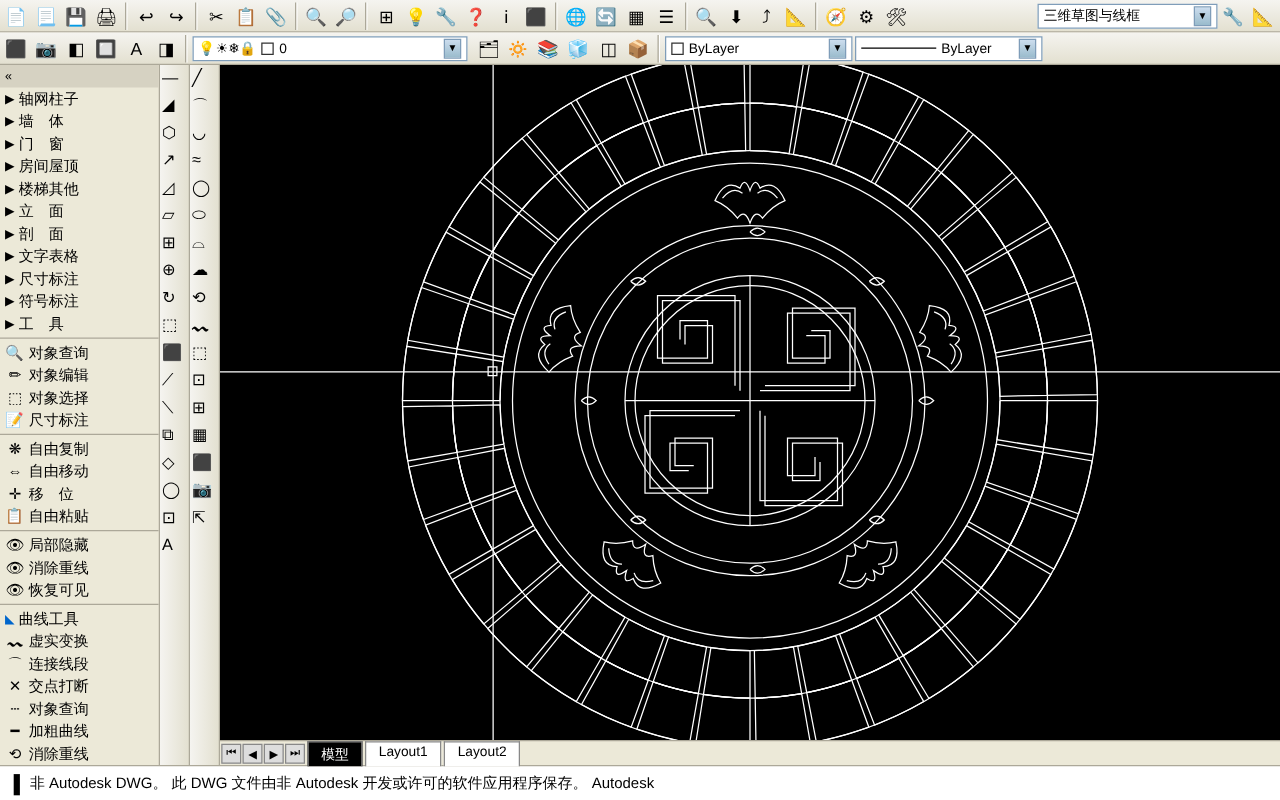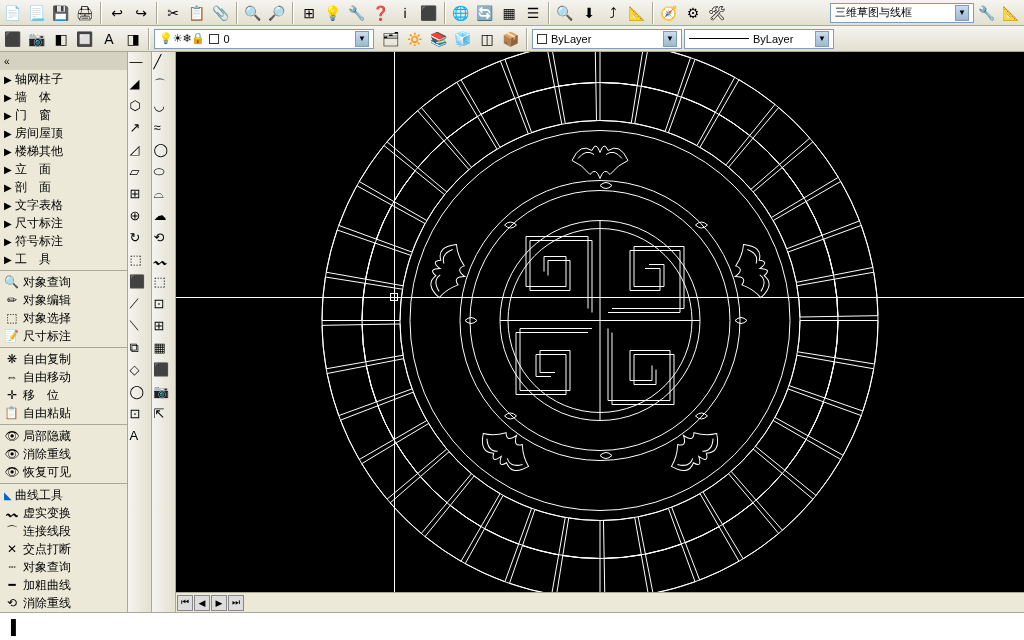--- a/index.html
+++ b/index.html
@@ -439,19 +439,25 @@
             </g>
           </svg></div>
     </div>
     <div class="tabs-row">
       <div id="tabnav" style="display:flex;">
           <div class="tab-nav">⏮</div>
           <div class="tab-nav">◀</div>
           <div class="tab-nav">▶</div>
           <div class="tab-nav">⏭</div>
         </div>
+      <div id="tabs" style="display:flex;">
+          <div class="tab active">模型</div>
+          <div class="tab">Layout1</div>
+          <div class="tab">Layout2</div>
+        </div>
     </div>
   </div>
 </div>
 
 <div class="cmdline">
   <span style="font-size:14px;margin-right:8px;">▐</span>
+  <span>非 Autodesk DWG。  此 DWG 文件由非 Autodesk 开发或许可的软件应用程序保存。  Autodesk</span>
 </div>
 
 </body></html>

